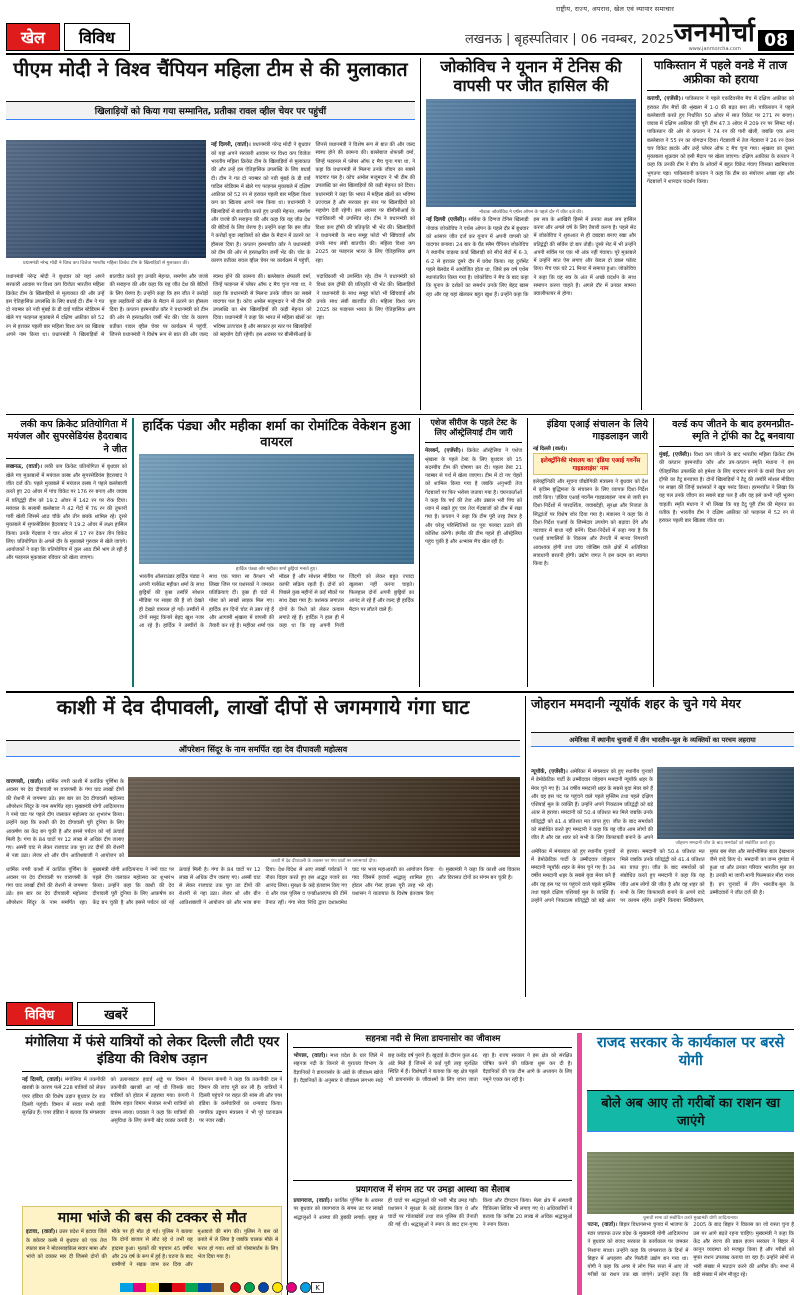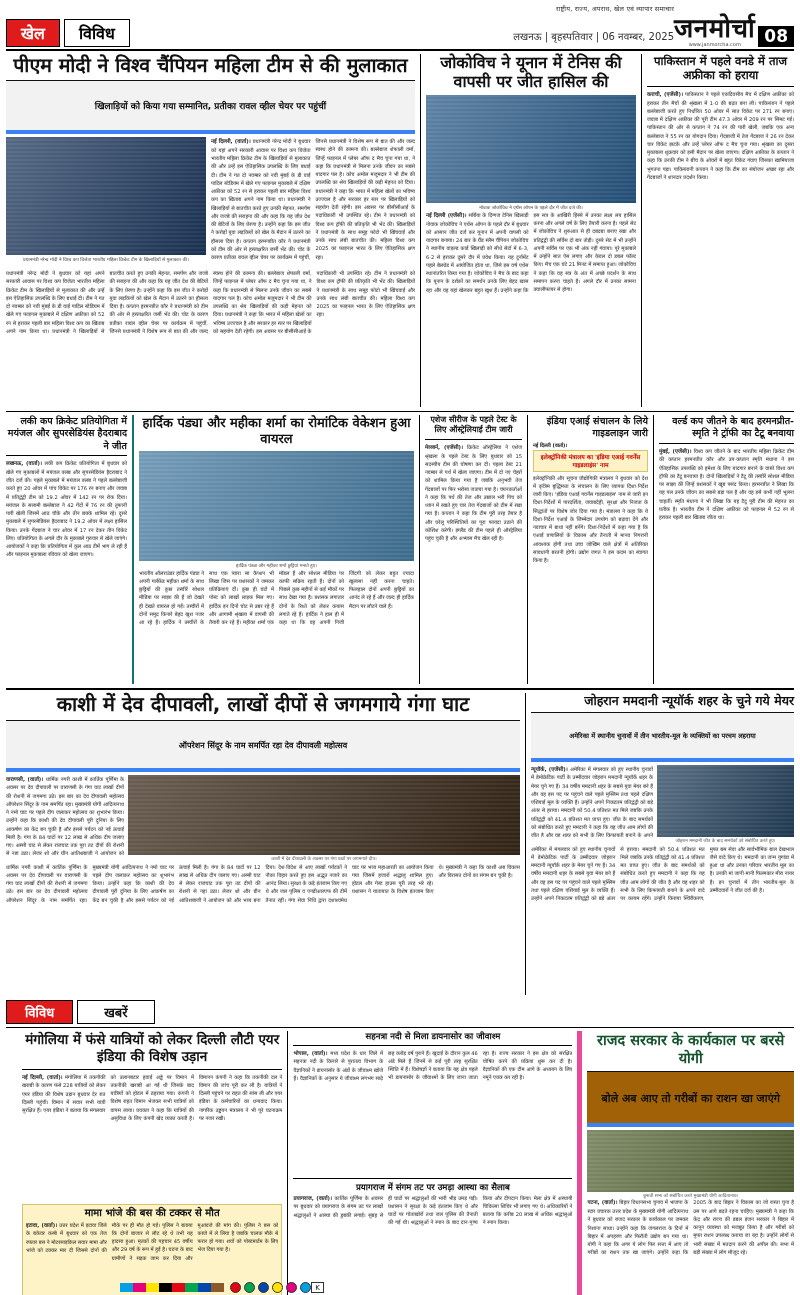--- a/index.html
+++ b/index.html
@@ -18,42 +18,42 @@
   .tag-red {
     background:#e01b1b; color:#fff; font-weight:bold; font-size:16px;
     padding:2px 14px; margin-right:4px; border:1px solid #000;
   }
   .tag-white {
     background:#fff; color:#000; font-weight:bold; font-size:16px;
     padding:2px 14px; border:1px solid #000;
   }
   .mast-mid { flex:1; text-align:right; font-size:8px; color:#333; padding-bottom:4px; }
   .mast-mid .line1 { font-size:6.5px; letter-spacing:.2px; }
-  .mast-mid .line2 { font-size:10px; margin-top:16px; }
+  .mast-mid .line2 { font-size:13px; margin-top:16px; }
   .mast-logo { display:flex; align-items:flex-end; gap:3px; }
   .logo-text {
     font-size:26px; font-weight:bold; letter-spacing:.5px; line-height:1;
     font-family:"DejaVu Serif","Liberation Serif",serif;
   }
   .logo-sub { font-size:5px; text-align:center; color:#444; }
   .page-num {
     background:#000; color:#fff; font-size:17px; font-weight:bold;
     padding:1px 6px; line-height:1.1;
   }
 
   
   .hl { font-weight:bold; line-height:1.18; }
   .body-text {
     font-size:5.1px; line-height:1.62; text-align:justify; color:#2a2a2a;
     column-gap:5px; hyphens:auto; overflow:hidden;
   }
   .dateline { font-weight:bold; font-size:5.4px; }
   .sub-head {
-    background:#f2f2f2; border-top:1px solid #111; border-bottom:4px solid #3b82f6;
-    font-weight:bold; text-align:center; font-size:9px; padding:18px 0; margin:3px 0;
+    background:#f2f2f2; border-top:1px solid #111; border-bottom:1px solid #3b82f6;
+    font-weight:bold; text-align:center; font-size:9px; padding:2px 0; margin:20px 0;
   }
   .caption { font-size:4.6px; color:#444; text-align:center; padding:1px 0; }
   .photo { background:#c8d2dc; position:relative; overflow:hidden; }
   .photo::after {
     content:""; position:absolute; inset:0;
     background:
       linear-gradient(120deg, rgba(255,255,255,.25), rgba(0,0,0,.12)),
       repeating-linear-gradient(0deg, rgba(0,0,0,.05) 0 2px, rgba(255,255,255,.05) 2px 4px);
   }
   .thin-rule { border-bottom:1px solid #000; margin:3px 0; }
@@ -81,21 +81,21 @@
   .h-m { font-size:13px; text-align:center; line-height:1.25; }
 
   .red-sub { color:#c00; font-weight:bold; font-size:6px; text-align:center; }
   .box-yellow { background:#fdf3c7; border:1px solid #d8c46a; padding:2px 3px; }
 
   
   .kashi { margin-top:4px; border-top:2px solid #000; padding-top:3px; display:flex; }
   .kashi-left { width:520px; padding-right:5px; border-right:1px solid #000; }
   .kashi-right { width:268px; padding-left:5px; }
   .h-kashi { font-size:20px; text-align:center; }
-  .h-mamdani { font-size:12.5px; text-align:right; line-height:1.25; }
+  .h-mamdani { font-size:12.5px; text-align:left; line-height:1.25; }
 
   
   .bottom-head { display:flex; gap:4px; margin-top:5px; }
   .band-red {
     background:#e01b1b; color:#fff; font-weight:bold; font-size:13px;
     padding:2px 18px; border:1px solid #000;
   }
   .band-white { background:#fff; border:1px solid #000; font-weight:bold; font-size:13px; padding:2px 26px; }
   .bottom { display:flex; margin-top:3px; border-top:1px solid #000; padding-top:3px; }
   .b1 { width:272px; padding-right:5px; border-right:1px solid #000;margin-left:16px; }
@@ -269,21 +269,21 @@
   <div class="bottom">
 
     <div class="b1">
       <div class="hl h-b1">मंगोलिया में फंसे यात्रियों को लेकर दिल्ली लौटी एयर इंडिया की विशेष उड़ान</div>
       <div class="thin-rule"></div>
       <div class="body-text" style="column-count:3; height:128px;">
         <b class="dateline">नई दिल्ली, (वार्ता)।</b>
         <span>मंगोलिया में तकनीकी खराबी के कारण फंसे 228 यात्रियों को लेकर एयर इंडिया की विशेष उड़ान बुधवार देर रात दिल्ली पहुंची। विमान में सवार सभी यात्री सुरक्षित हैं। एयर इंडिया ने बताया कि मंगलवार को उलानबटार हवाई अड्डे पर विमान में तकनीकी खराबी आ गई थी जिसके बाद यात्रियों को होटल में ठहराया गया। कंपनी ने विशेष राहत विमान भेजकर सभी यात्रियों को वापस लाया। प्रवक्ता ने कहा कि यात्रियों की असुविधा के लिए कंपनी खेद व्यक्त करती है। विमानन कंपनी ने कहा कि तकनीकी दल ने विमान की जांच पूरी कर ली है। यात्रियों ने दिल्ली पहुंचने पर राहत की सांस ली और एयर इंडिया के कर्मचारियों का धन्यवाद किया। नागरिक उड्डयन मंत्रालय ने भी पूरे घटनाक्रम पर नजर रखी।</span>
       </div>
       <div class="box-yellow" style="margin-top:3px; height:118px; overflow:hidden;">
-        <div class="hl" style="font-size:10px; text-align:center;">मामा भांजे की बस की टक्कर से मौत</div>
+        <div class="hl" style="font-size:14px; text-align:center;">मामा भांजे की बस की टक्कर से मौत</div>
         <div class="body-text" style="column-count:3; height:96px; margin-top:2px;">
           <b class="dateline">इटावा, (वार्ता)।</b>
           <span>उत्तर प्रदेश में इटावा जिले के बकेवर कस्बे में बुधवार को एक तेज रफ्तार बस ने मोटरसाइकिल सवार मामा और भांजे को टक्कर मार दी जिससे दोनों की मौके पर ही मौत हो गई। पुलिस ने बताया कि दोनों बाजार से लौट रहे थे तभी यह हादसा हुआ। मृतकों की पहचान 45 वर्षीय और 29 वर्ष के रूप में हुई है। घटना के बाद ग्रामीणों ने सड़क जाम कर दिया और मुआवजे की मांग की। पुलिस ने बस को कब्जे में ले लिया है जबकि चालक मौके से फरार हो गया। शवों को पोस्टमार्टम के लिए भेज दिया गया है।</span>
         </div>
       </div>
     </div>
 
     <div class="b2">
       <div class="hl h-b2">सहनत्रा नदी से मिला डायनासोर का जीवाश्म</div>
       <div class="thin-rule"></div>
@@ -293,22 +293,22 @@
       </div>
       <div class="thin-rule"></div>
       <div class="hl" style="font-size:8.5px; text-align:center;">प्रयागराज में संगम तट पर उमड़ा आस्था का सैलाब</div>
       <div class="body-text" style="column-count:3; height:106px; margin-top:2px;">
         <b class="dateline">प्रयागराज, (वार्ता)।</b>
         <span>कार्तिक पूर्णिमा के अवसर पर बुधवार को प्रयागराज के संगम तट पर लाखों श्रद्धालुओं ने आस्था की डुबकी लगाई। सुबह से ही घाटों पर श्रद्धालुओं की भारी भीड़ उमड़ पड़ी। प्रशासन ने सुरक्षा के कड़े इंतजाम किए थे और घाटों पर गोताखोरों तथा जल पुलिस की तैनाती की गई थी। श्रद्धालुओं ने स्नान के बाद दान-पुण्य किया और दीपदान किया। मेला क्षेत्र में अस्थायी चिकित्सा शिविर भी लगाए गए थे। अधिकारियों ने बताया कि करीब 20 लाख से अधिक श्रद्धालुओं ने स्नान किया।</span>
       </div>
     </div>
 
     <div class="b3">
-      <div class="hl h-b3" style="color:#14532d;">राजद सरकार के कार्यकाल पर बरसे योगी</div>
-      <div class="sub-head" style="font-size:11px; background:#a16207;">बोले अब आए तो गरीबों का राशन खा जाएंगे</div>
+      <div class="hl h-b3" style="color:#0369a1;">राजद सरकार के कार्यकाल पर बरसे योगी</div>
+      <div class="sub-head" style="font-size:13px; background:#14b8a6;">बोले अब आए तो गरीबों का राशन खा जाएंगे</div>
       <div class="photo" style="height:62px; background:#5a6a3a;"></div>
       <div class="imgcap">चुनावी सभा को संबोधित करते मुख्यमंत्री योगी आदित्यनाथ।</div>
       <div class="body-text" style="column-count:2; height:178px;">
         <b class="dateline">पटना, (वार्ता)।</b>
         <span>बिहार विधानसभा चुनाव में भाजपा के स्टार प्रचारक उत्तर प्रदेश के मुख्यमंत्री योगी आदित्यनाथ ने बुधवार को राजद सरकार के कार्यकाल पर जमकर निशाना साधा। उन्होंने कहा कि जंगलराज के दिनों में बिहार में अपहरण और फिरौती उद्योग बन गया था। योगी ने कहा कि अगर ये लोग फिर सत्ता में आए तो गरीबों का राशन तक खा जाएंगे। उन्होंने कहा कि 2005 के बाद बिहार ने विकास का जो रास्ता चुना है उस पर आगे बढ़ते रहना चाहिए। मुख्यमंत्री ने कहा कि केंद्र और राज्य की डबल इंजन सरकार ने बिहार में कानून व्यवस्था को मजबूत किया है और गरीबों को मुफ्त राशन उपलब्ध कराया जा रहा है। उन्होंने लोगों से भारी संख्या में मतदान करने की अपील की। सभा में बड़ी संख्या में लोग मौजूद रहे।</span>
       </div>
     </div>
   </div>
 
   <div class="strip">

